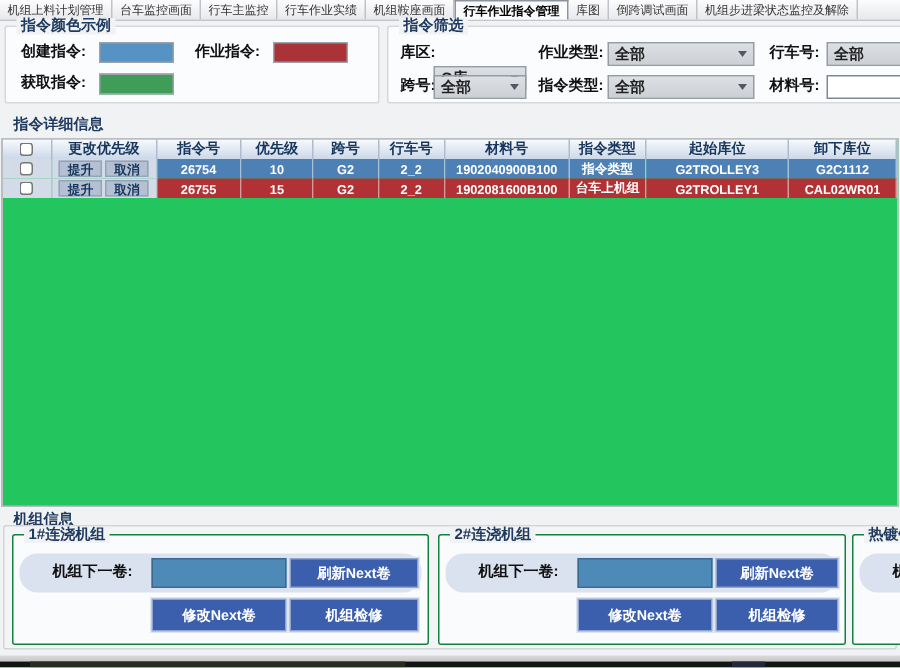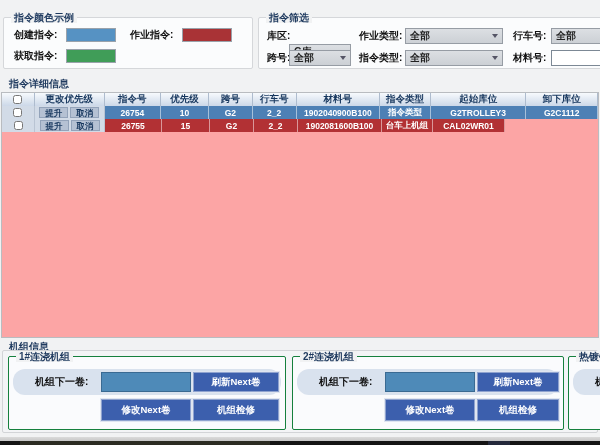--- a/index.html
+++ b/index.html
@@ -29,21 +29,21 @@
   .f-label { position:absolute; font-size:10px; font-weight:bold; color:#111; line-height:16px; }
   .combo { position:absolute; height:16px; background:linear-gradient(#dcdfe3,#ccd0d5);
     border:1px solid #969ca4; display:flex; align-items:center; justify-content:space-between;
     padding:0 4px; }
   .combo .val { font-size:10px; font-weight:bold; color:#222; }
   .chev { width:0; height:0; border:3px solid transparent; border-top:4px solid #556; margin-top:3px; }
   .f-input { position:absolute; height:16px; background:#fff; border:1px solid #7c8895; }
 
   
   .detail-box { position:absolute; left:1px; top:92px; width:598px; height:246px;
-    border:1px solid #b9bcc0; background:#fca5a5; }
+    border:1px solid #b9bcc0; background:#22c55e; }
   .trow { display:flex; width:100%; height:13px; }
   .cell { height:13px; border-right:1px solid #e3e6ea; display:flex; align-items:center;
     justify-content:center; overflow:hidden; }
   .thead { background:linear-gradient(#f7fafd,#ccd8e8); }
   .thead .cell { font-size:9.5px; font-weight:bold; color:#17375e; border-right:1px solid #aebcce; }
   .c0{width:33px;} .c1{width:70px;} .c2{width:57px;} .c3{width:48px;} .c4{width:44px;}
   .c5{width:44px;} .c6{width:84px;} .c7{width:51px;} .c8{width:96px;} .c9{width:72px; border-right:none;}
   .rowgrey { background:#d2dbe7; border-right:1px solid #b9c4d3; }
   .cdata { font-size:8.5px; font-weight:bold; color:#fff; border-right:1px solid rgba(255,255,255,.5); }
   .mini-btn { display:inline-block; width:29px; height:11px; line-height:10px; text-align:center;
@@ -70,20 +70,31 @@
     background:linear-gradient(#dadada,#c7c7c7); }
   .desk-strip { position:absolute; left:0; top:441px; width:600px; height:4px; background:#141414; }
   .desk-a { position:absolute; left:20px; top:441px; width:250px; height:4px; background:#2b2b22; }
   .desk-b { position:absolute; left:488px; top:441px; width:22px; height:4px; background:#23283a; }
 </style>
 </head>
 <body>
 
 <div id="screen">
 
+  <div class="tabbar">
+    <div class="tab">机组上料计划管理</div>
+    <div class="tab">台车监控画面</div>
+    <div class="tab">行车主监控</div>
+    <div class="tab">行车作业实绩</div>
+    <div class="tab">机组鞍座画面</div>
+    <div class="tab active">行车作业指令管理</div>
+    <div class="tab">库图</div>
+    <div class="tab">倒跨调试画面</div>
+    <div class="tab">机组步进梁状态监控及解除</div>
+  </div>
 
   <div class="group" style="left:3px; top:17px; width:250px; height:52px;">
     <span class="gtitle">指令颜色示例</span>
     <span class="leg-label" style="left:10px; top:10px;">创建指令:</span>
     <span class="swatch" style="left: 62px; top: 10px; background-color: rgb(86, 146, 195);"></span>
     <span class="leg-label" style="left:126px; top:10px;">作业指令:</span>
     <span class="swatch" style="left: 178px; top: 10px; background-color: rgb(169, 51, 54);"></span>
     <span class="leg-label" style="left:10px; top:31px;">获取指令:</span>
     <span class="swatch" style="left: 62px; top: 31px; background-color: rgb(64, 157, 88);"></span>
   </div>
@@ -165,20 +176,21 @@
       <div class="cell c1 rowgrey">
         <span class="mini-btn">提升</span>
         <span class="mini-btn">取消</span>
       </div>
       <div class="cell c2 cdata" style="background-color: rgb(178, 49, 52);">26755</div>
       <div class="cell c3 cdata" style="background-color: rgb(178, 49, 52);">15</div>
       <div class="cell c4 cdata" style="background-color: rgb(178, 49, 52);">G2</div>
       <div class="cell c5 cdata" style="background-color: rgb(178, 49, 52);">2_2</div>
       <div class="cell c6 cdata" style="background-color: rgb(178, 49, 52); text-align: center;">1902081600B100</div>
       <div class="cell c7 cdata" style="background-color: rgb(178, 49, 52);">台车上机组</div>
+      <div class="cell c8 cdata" style="background-color: rgb(178, 49, 52);">G2TROLLEY1</div>
       <div class="cell c9 cdata" style="background-color: rgb(178, 49, 52);">CAL02WR01</div>
     </div>
   </div>
 
   <span class="gtitle" style="position:absolute; left:6px; top:341px;">机组信息</span>
   <div class="units-outer"></div>
 
   <div class="unit-group" style="left:8px; width:278px;">
     <span class="gtitle">1#连浇机组</span>
     <div class="unit-band">

